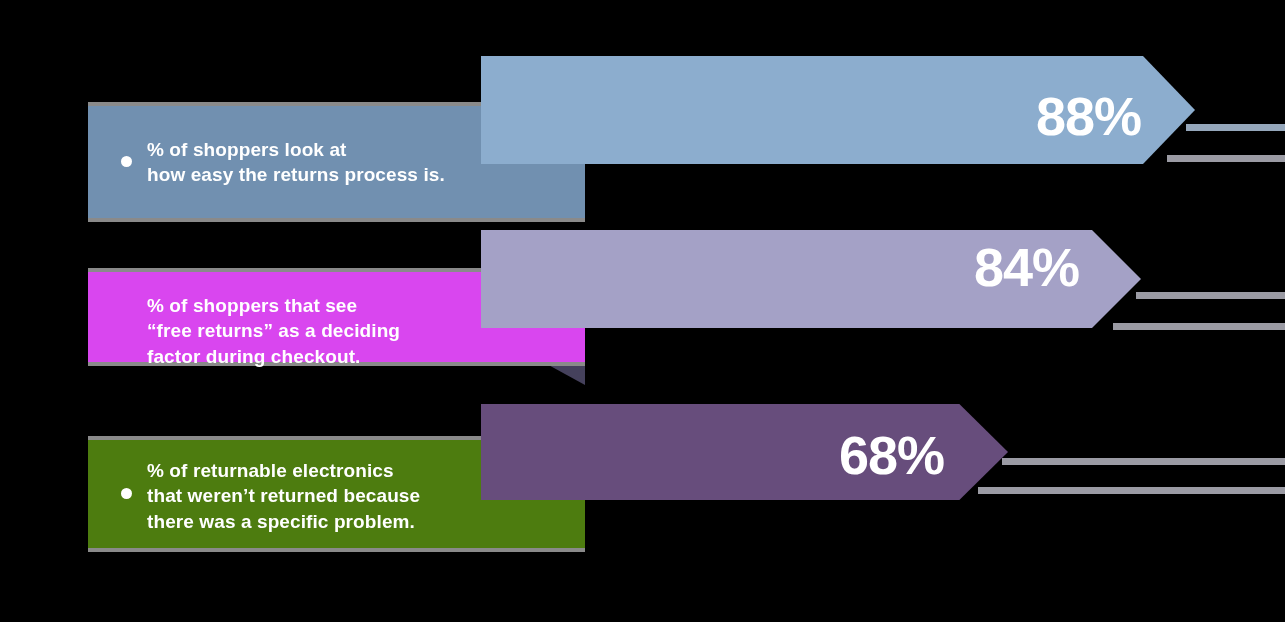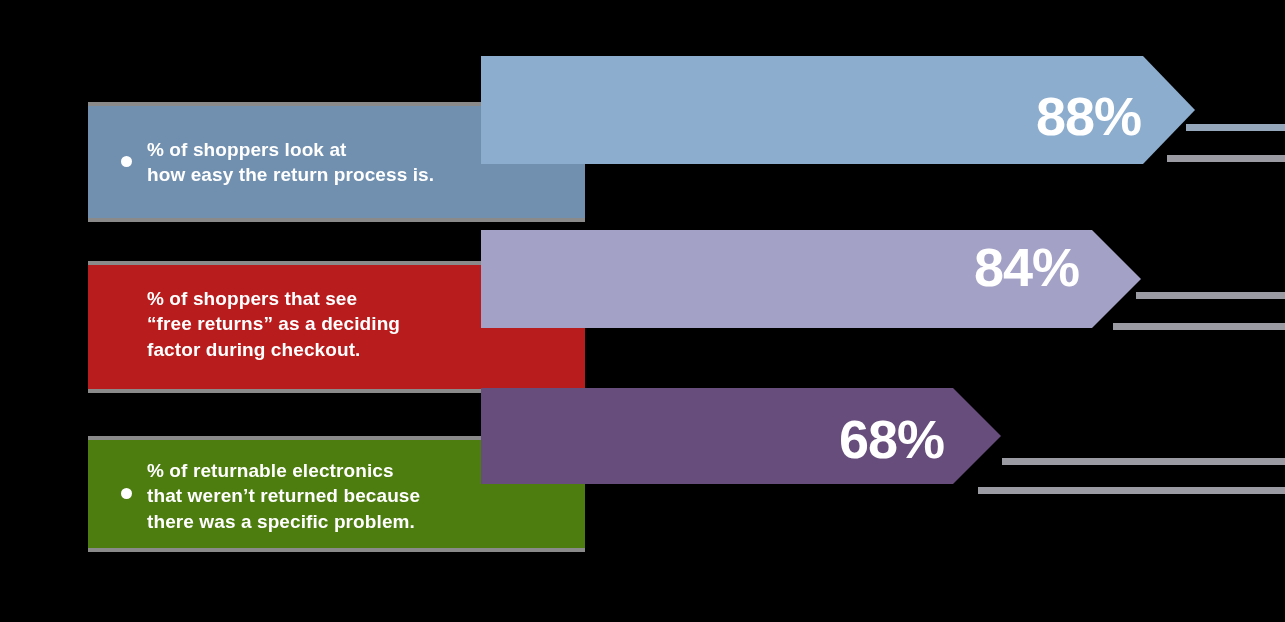--- a/index.html
+++ b/index.html
@@ -117,39 +117,39 @@
     <div class="guide-line tinted-blue" style="left:1186px; top:124px; width:99px;"></div>
     <div class="guide-line" style="left:1167px; top:155px; width:118px;"></div>
 
     <div class="fold-shadow" style="left:481px; top:160px; border-left:104px solid transparent; border-top:58px solid #4c6a80;"></div>
 
     <div class="label-box" style="left:88px; top:106px; width:497px; height:112px; background:#7190b0;">
       <div class="label-shadow-top"></div>
       <div class="label-shadow-bottom"></div>
       <span class="label-bullet" style="left:33px; top:50px;"></span>
       <span class="label-text" style="left:59px; top:31px;">% of shoppers look at
-how easy the return process is.</span>
+how easy the returns process is.</span>
     </div>
 
     <div class="bar" style="left:481px; top:56px; width:714px; height:108px;">
       <svg class="bar-shape" viewBox="0 0 714 104" preserveAspectRatio="none">
         <polygon points="0,0 662,0 714,52 662,104 0,104" fill="#8cadce"></polygon>
       </svg>
       <span class="bar-value" style="left:555px; top:33px;">88%</span>
     </div>
   </div>
 
   <div class="stat-row">
 
     <div class="guide-line" style="left:1136px; top:292px; width:149px;"></div>
     <div class="guide-line" style="left:1113px; top:323px; width:172px;"></div>
 
     <div class="fold-shadow" style="left:481px; top:328px; border-left:104px solid transparent; border-top:57px solid #45415c;"></div>
 
-    <div class="label-box" style="left:88px; top:265px; width:497px; height:124px; background:#b91c1c;">
+    <div class="label-box" style="left:88px; top:272px; width:497px; height:90px; background:#d946ef;">
       <div class="label-shadow-top"></div>
       <div class="label-shadow-bottom"></div>
       <span class="label-text" style="left:59px; top:21px;">% of shoppers that see
 “free returns” as a deciding
 factor during checkout.</span>
     </div>
 
     <div class="bar" style="left:481px; top:230px; width:660px; height:98px;">
       <svg class="bar-shape" viewBox="0 0 660 98" preserveAspectRatio="none">
         <polygon points="0,0 611,0 660,49 611,98 0,98" fill="#a4a1c6"></polygon>
@@ -167,21 +167,21 @@
 
     <div class="label-box" style="left:88px; top:440px; width:497px; height:108px; background:#4d7c0f;">
       <div class="label-shadow-top"></div>
       <div class="label-shadow-bottom"></div>
       <span class="label-bullet" style="left:33px; top:48px;"></span>
       <span class="label-text" style="left:59px; top:18px;">% of returnable electronics
 that weren’t returned because
 there was a specific problem.</span>
     </div>
 
-    <div class="bar" style="left:481px; top:388px; width:520px; height:96px;">
+    <div class="bar" style="left:481px; top:404px; width:520px; height:96px;padding-left:7px;">
       <svg class="bar-shape" viewBox="0 0 520 96" preserveAspectRatio="none">
         <polygon points="0,0 472,0 520,48 472,96 0,96" fill="#674d7c"></polygon>
       </svg>
       <span class="bar-value" style="left:358px; top:24px;">68%</span>
     </div>
   </div>
 
 </div>
 
 </body></html>

